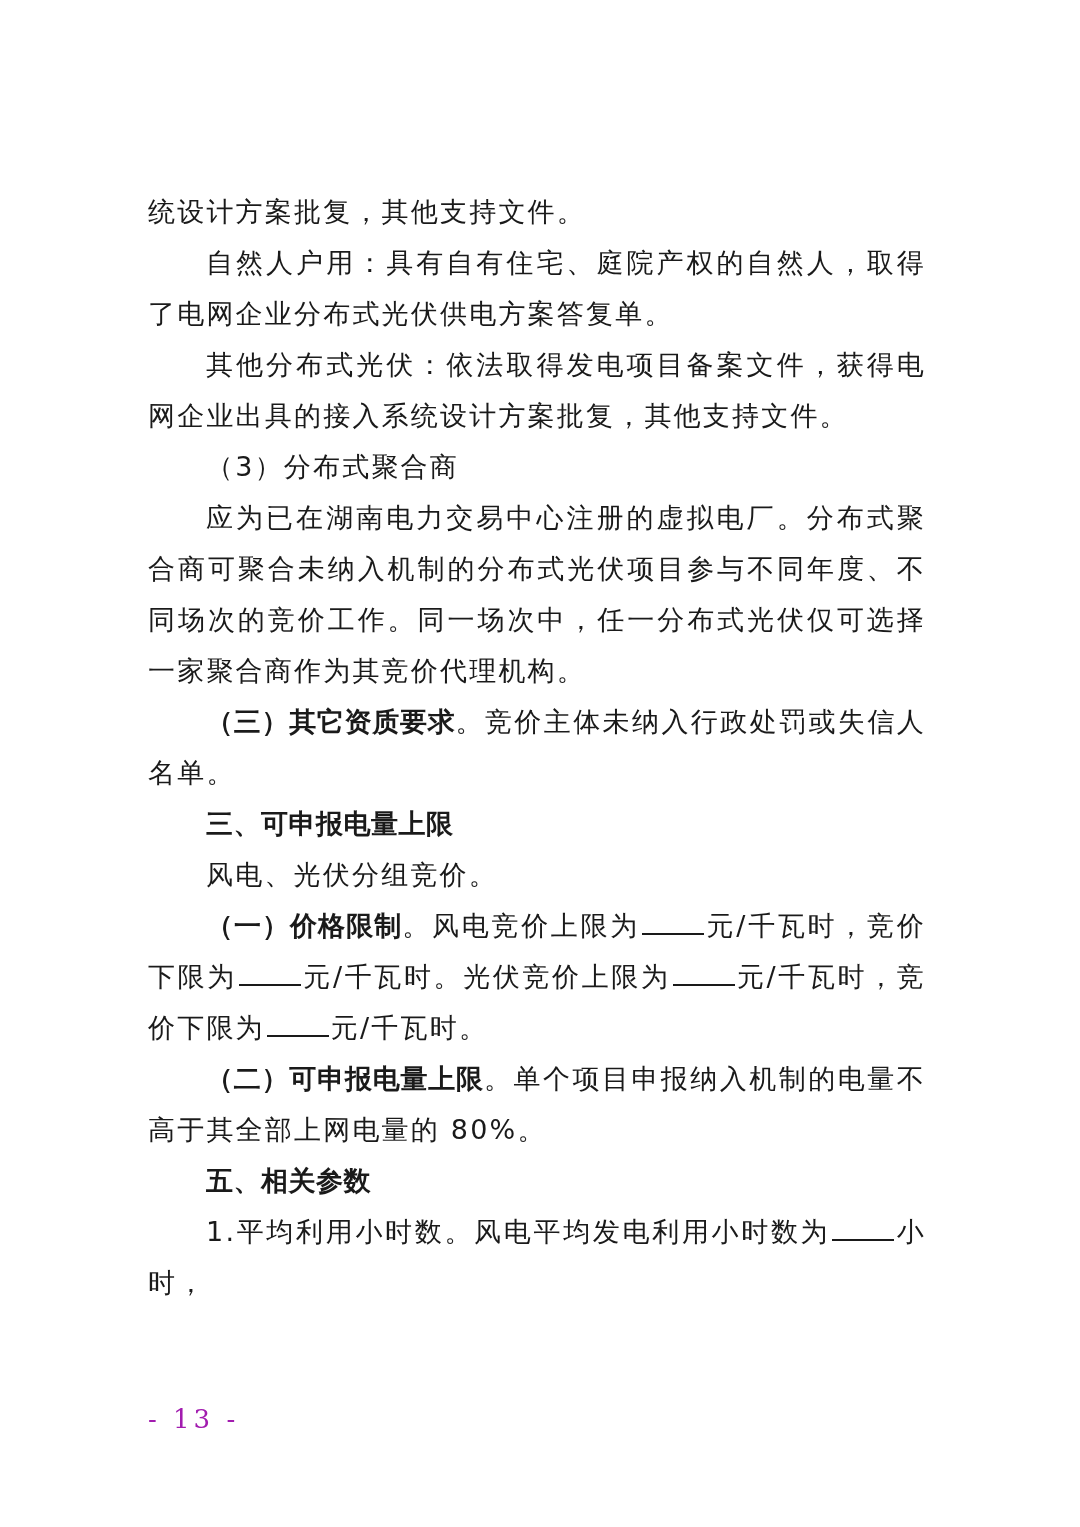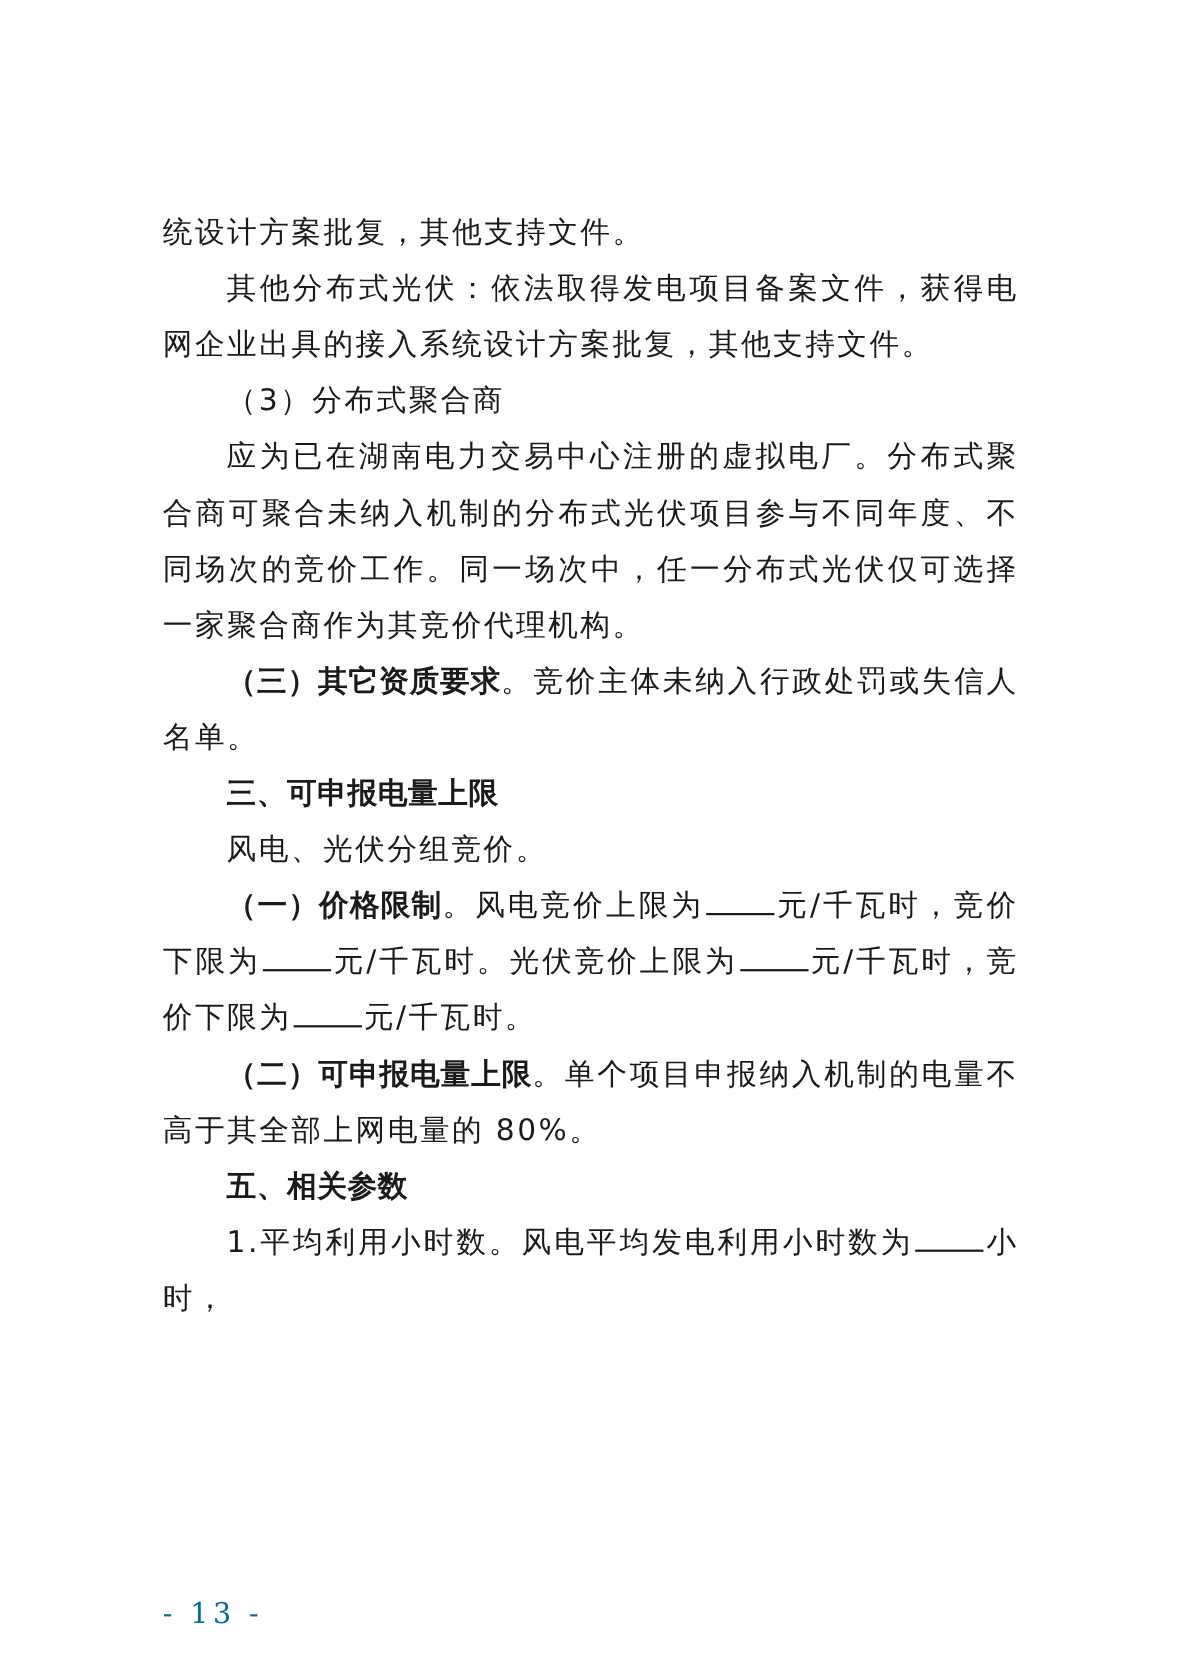--- a/index.html
+++ b/index.html
@@ -16,31 +16,32 @@
     text-align: justify;
   }
   .p { margin: 0; text-indent: 58px; }
   .p.noindent { text-indent: 0; }
   .b { font-weight: bold; letter-spacing: 0.5px; }
   .blank {
     display: inline-block; width: 62px; border-bottom: 2px solid #1a1a1a;
     height: 24px; vertical-align: baseline; margin: 0 2px;
   }
   .page-number {
-    position: absolute; left: 148px; top: 1452px;
+    position: absolute; left: 148px; top: 1404px;
     font-family: "DejaVu Serif", "Liberation Serif", serif;
-    font-size: 26px; letter-spacing: 4px; color: #0369a1;
+    font-size: 26px; letter-spacing: 4px; color: #a21caf;
   }
 </style>
 </head>
 <body>
 
 <div class="page">
   <div class="body-text" id="body-text">
       <p class="p noindent"><span>统设计方案批复，其他支持文件。</span></p>
+      <p class="p"><span>自然人户用：具有自有住宅、庭院产权的自然人，取得了电网企业分布式光伏供电方案答复单。</span></p>
       <p class="p"><span>其他分布式光伏：依法取得发电项目备案文件，获得电网企业出具的接入系统设计方案批复，其他支持文件。</span></p>
       <p class="p"><span>（3）分布式聚合商</span></p>
       <p class="p"><span>应为已在湖南电力交易中心注册的虚拟电厂。分布式聚合商可聚合未纳入机制的分布式光伏项目参与不同年度、不同场次的竞价工作。同一场次中，任一分布式光伏仅可选择一家聚合商作为其竞价代理机构。</span></p>
       <p class="p"><span class="b">（三）其它资质要求</span><span>。竞价主体未纳入行政处罚或失信人名单。</span></p>
       <p class="p"><span class="b">三、可申报电量上限</span></p>
       <p class="p"><span>风电、光伏分组竞价。</span></p>
       <p class="p"><span class="b">（一）价格限制</span><span>。风电竞价上限为</span><span class="blank"></span><span>元/千瓦时，竞价下限为</span><span class="blank"></span><span>元/千瓦时。光伏竞价上限为</span><span class="blank"></span><span>元/千瓦时，竞价下限为</span><span class="blank"></span><span>元/千瓦时。</span></p>
       <p class="p"><span class="b">（二）可申报电量上限</span><span>。单个项目申报纳入机制的电量不高于其全部上网电量的 80%。</span></p>
       <p class="p"><span class="b">五、相关参数</span></p>
       <p class="p"><span>1.平均利用小时数。风电平均发电利用小时数为</span><span class="blank"></span><span>小时，</span></p>

